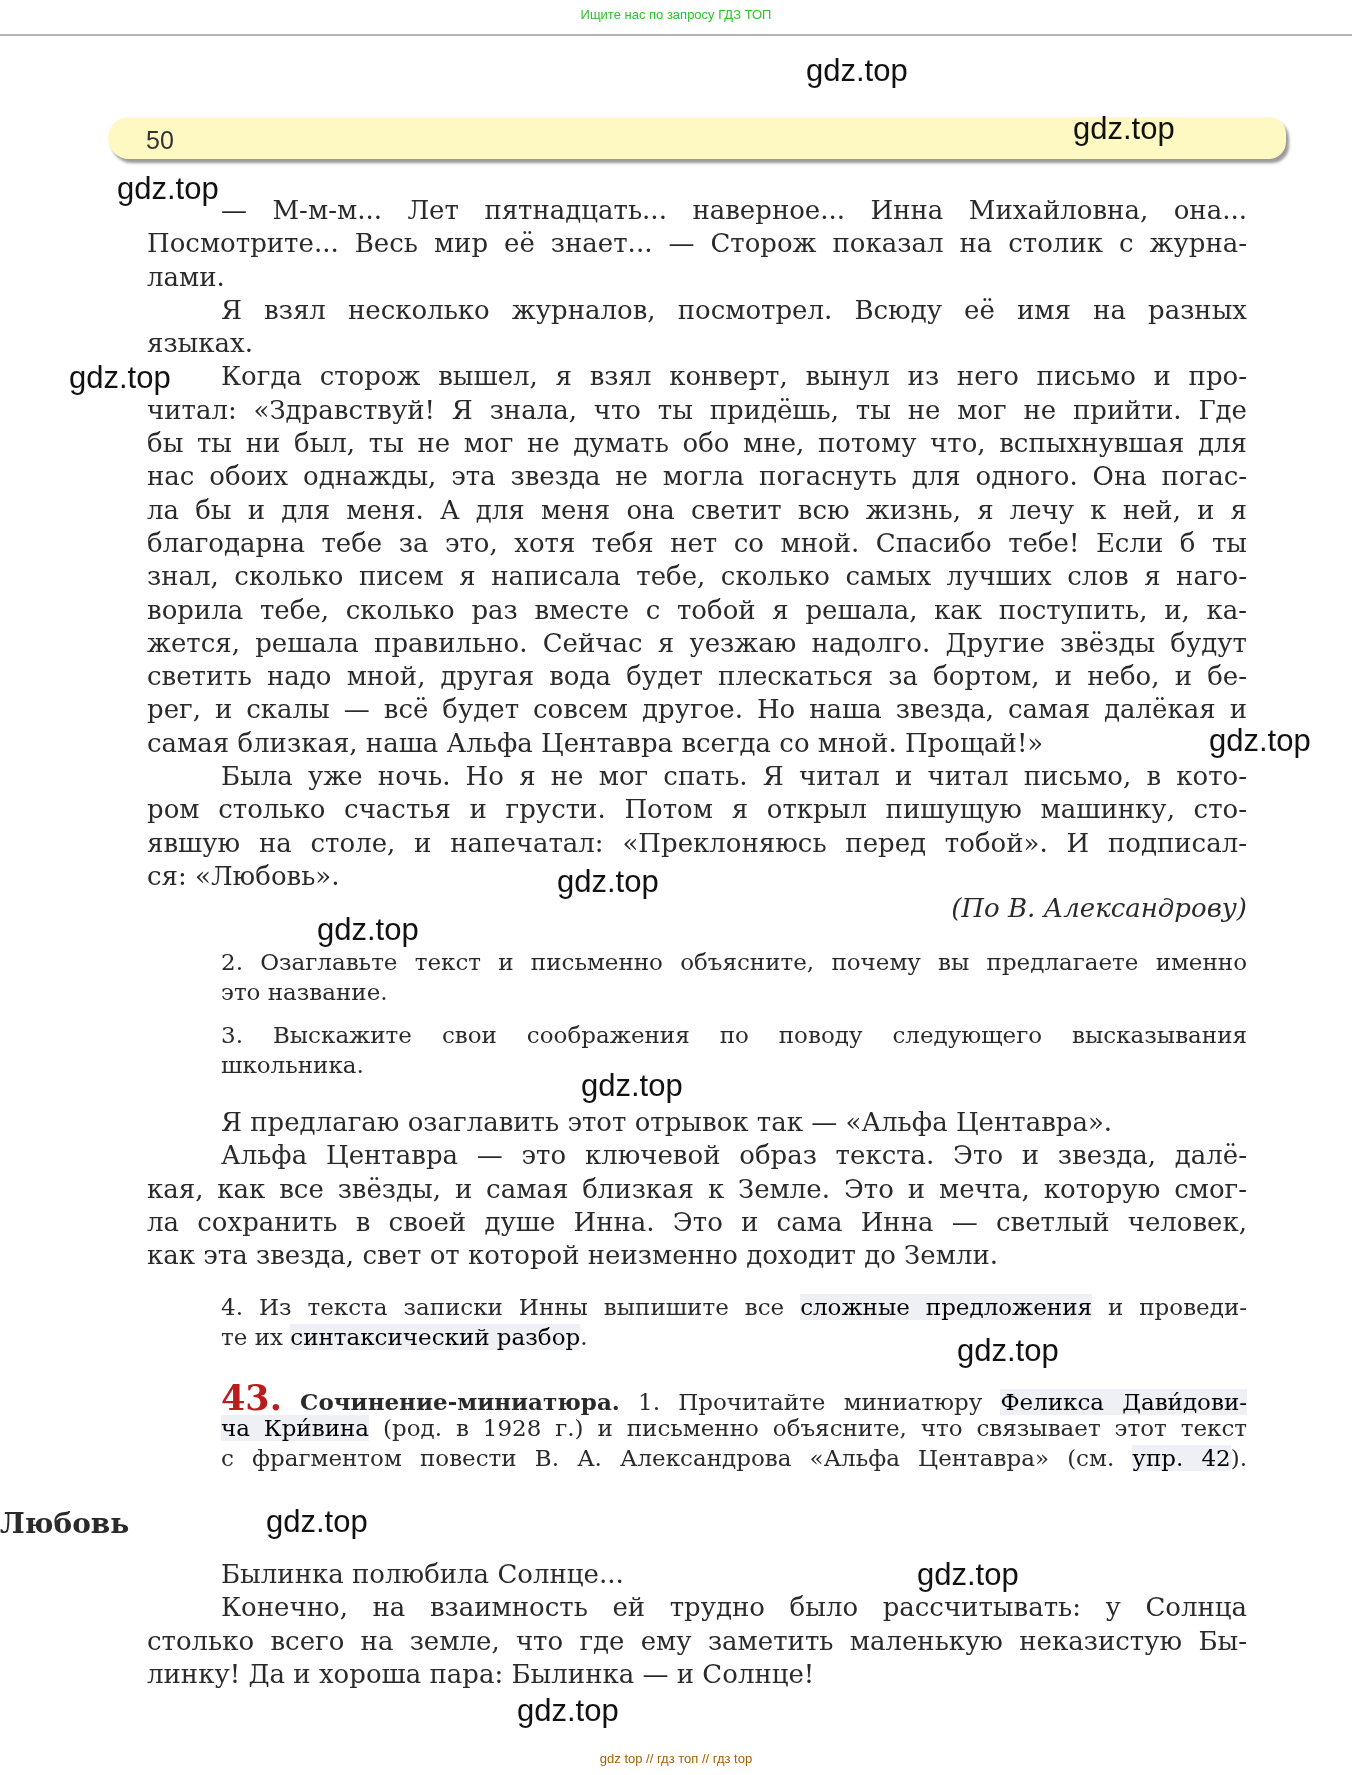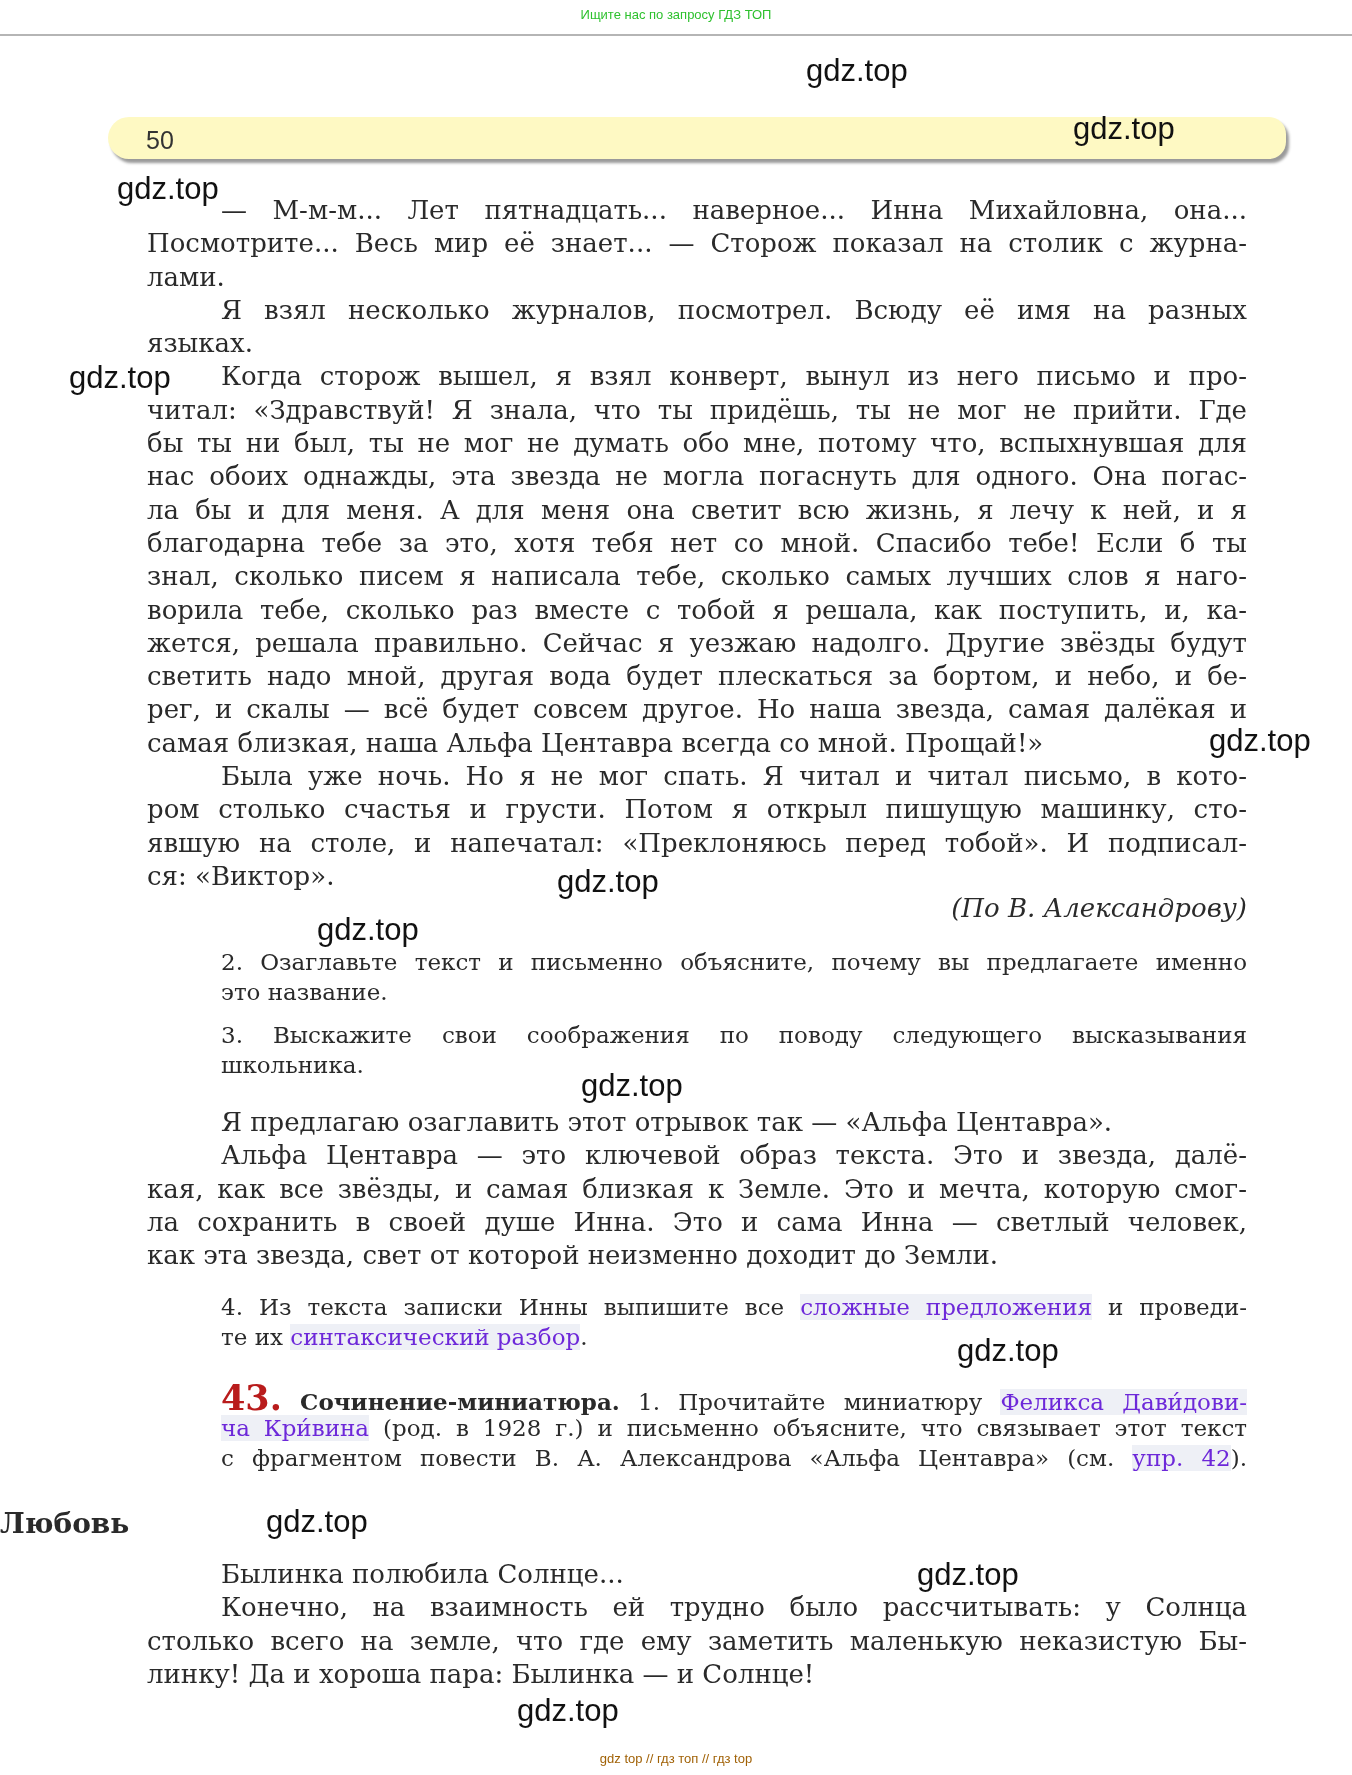--- a/index.html
+++ b/index.html
@@ -8,21 +8,21 @@
   .topbar-text { position:absolute; left:0; right:0; top:7px; text-align:center; font-family:"Liberation Sans", sans-serif; font-size:13px; color:#2ec12e; }
   .wm { position:absolute; font-family:"Liberation Sans", sans-serif; font-size:31px; color:#111; line-height:1; white-space:nowrap; }
   .header-band { position:absolute; left:108px; top:117px; width:1178px; height:42px; background:#fef9c3; border-radius:22px 18px 18px 22px; box-shadow:3px 4px 3px #9a9a9a; }
   .page-num { position:absolute; left:38px; top:9px; font-family:"Liberation Sans", sans-serif; font-size:25px; color:#333; }
   .text { position:absolute; left:147px; width:1100px; font-size:26px; line-height:33.3px; text-align:justify; }
   .line { display:block; white-space:nowrap; text-align-last:justify; height:33.3px; overflow:visible; }
   .line.last { text-align-last:left; }
   .ind { padding-left:74px; }
   .task { position:absolute; left:221px; width:1026px; font-size:23px; line-height:30px; }
   .task .line { height:30px; }
-  .link { color:#6d28d9; background:#eef0f6; }
+  .link { color:#000000; background:#eef0f6; }
   .attrib { position:absolute; right:105px; top:893px; font-size:26px; font-style:italic; }
   .ex-num { font-size:35px; font-weight:bold; color:#b91c1c; }
   .ex-title { font-weight:bold; }
   .title { position:absolute; left:0; width:1352px; top:1507px; text-align:left; font-size:28px; font-weight:bold; }
   .footer { position:absolute; left:0; right:0; top:1751px; text-align:center; font-family:"Liberation Sans", sans-serif; font-size:13px; color:#a16207; }
 </style>
 </head>
 <body>
 
 <div class="topbar">
@@ -51,21 +51,21 @@
   <span class="line">благодарна тебе за это, хотя тебя нет со мной. Спасибо тебе! Если б ты</span>
   <span class="line">знал, сколько писем я написала тебе, сколько самых лучших слов я наго-</span>
   <span class="line">ворила тебе, сколько раз вместе с тобой я решала, как поступить, и, ка-</span>
   <span class="line">жется, решала правильно. Сейчас я уезжаю надолго. Другие звёзды будут</span>
   <span class="line">светить надо мной, другая вода будет плескаться за бортом, и небо, и бе-</span>
   <span class="line">рег, и скалы — всё будет совсем другое. Но наша звезда, самая далёкая и</span>
   <span class="line last">самая близкая, наша Альфа Центавра всегда со мной. Прощай!»</span>
   <span class="line ind">Была уже ночь. Но я не мог спать. Я читал и читал письмо, в кото-</span>
   <span class="line">ром столько счастья и грусти. Потом я открыл пишущую машинку, сто-</span>
   <span class="line">явшую на столе, и напечатал: «Преклоняюсь перед тобой». И подписал-</span>
-  <span class="line last">ся: «Виктор».</span>
+  <span class="line last">ся: «Любовь».</span>
 </div>
 
 <div class="wm" style="left:69px;top:362px">gdz.top</div>
 <div class="wm" style="left:1209px;top:725px">gdz.top</div>
 <div class="wm" style="left:557px;top:866px">gdz.top</div>
 
 <div class="attrib">(По В. Александрову)</div>
 <div class="wm" style="left:317px;top:914px">gdz.top</div>
 
 <div class="task" style="top:947px">

